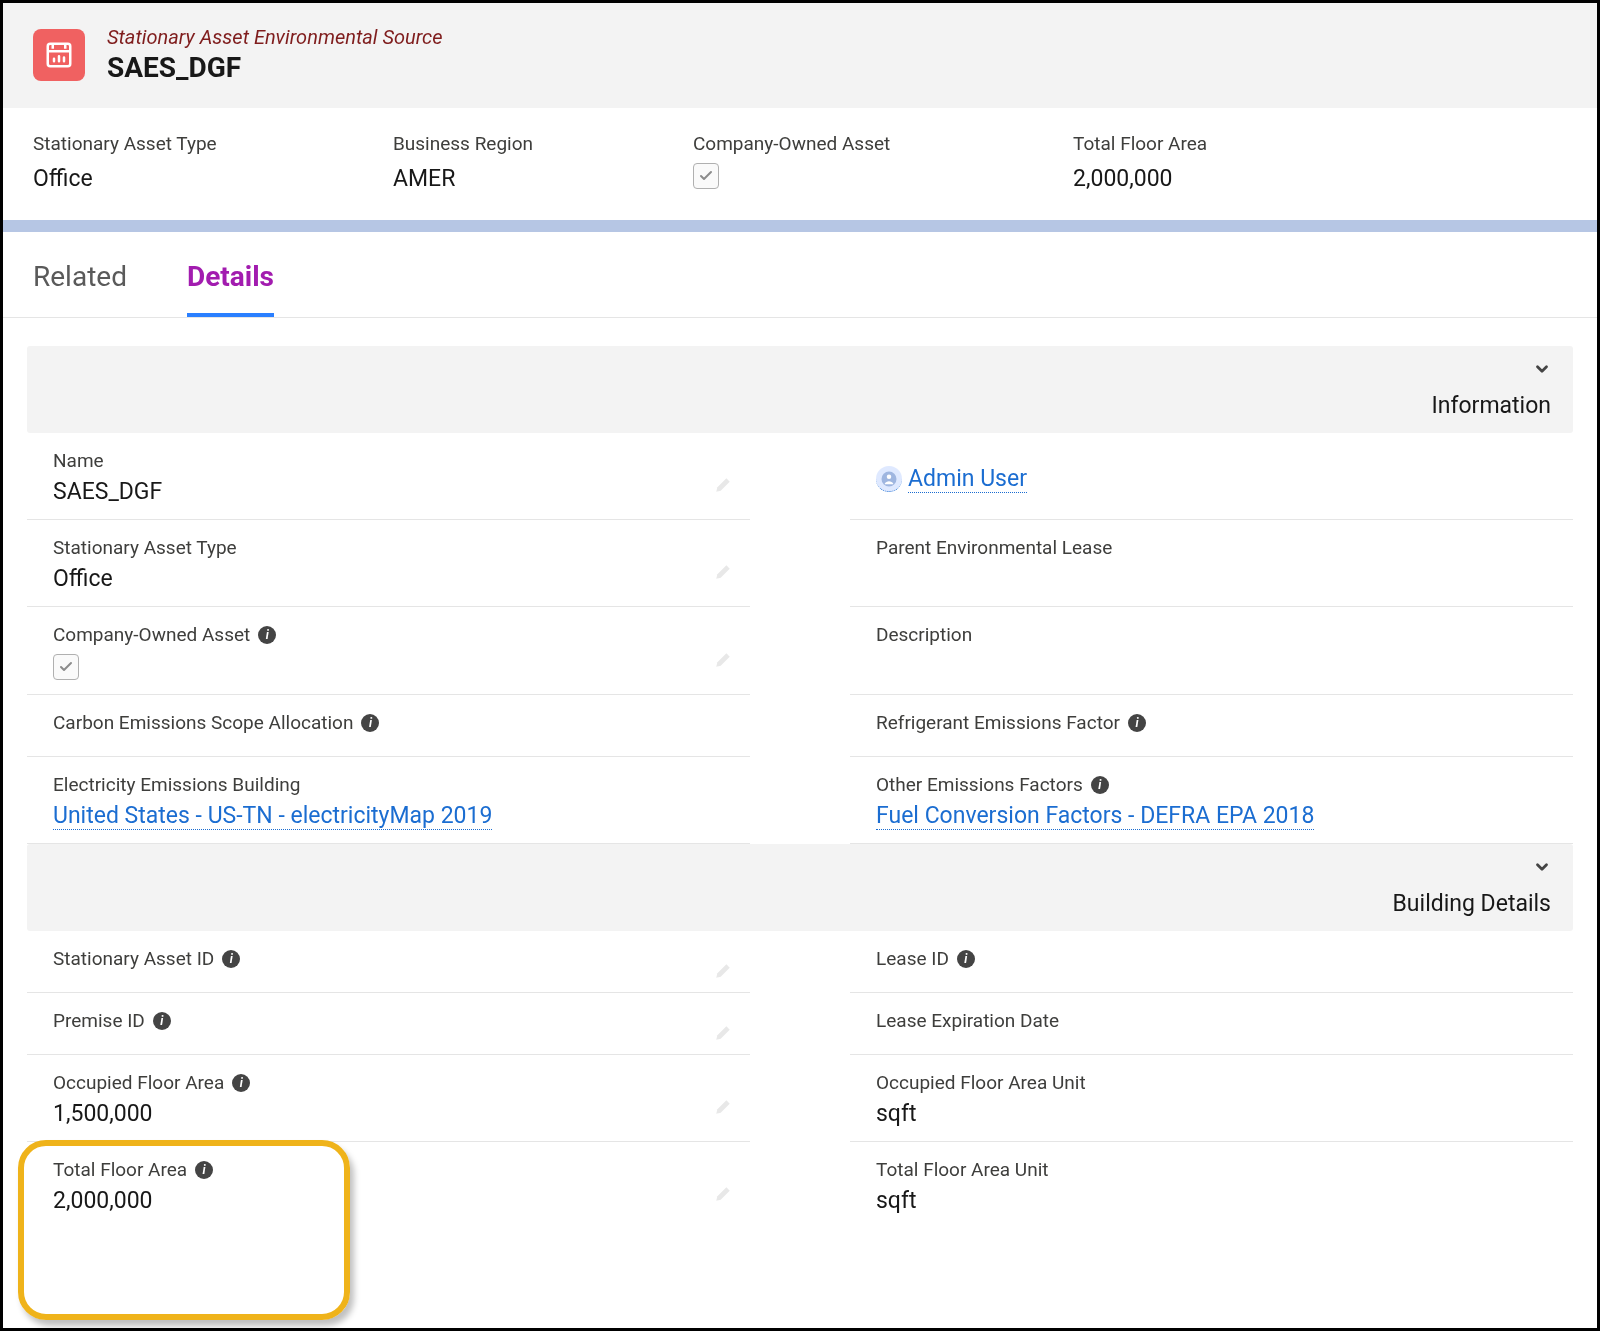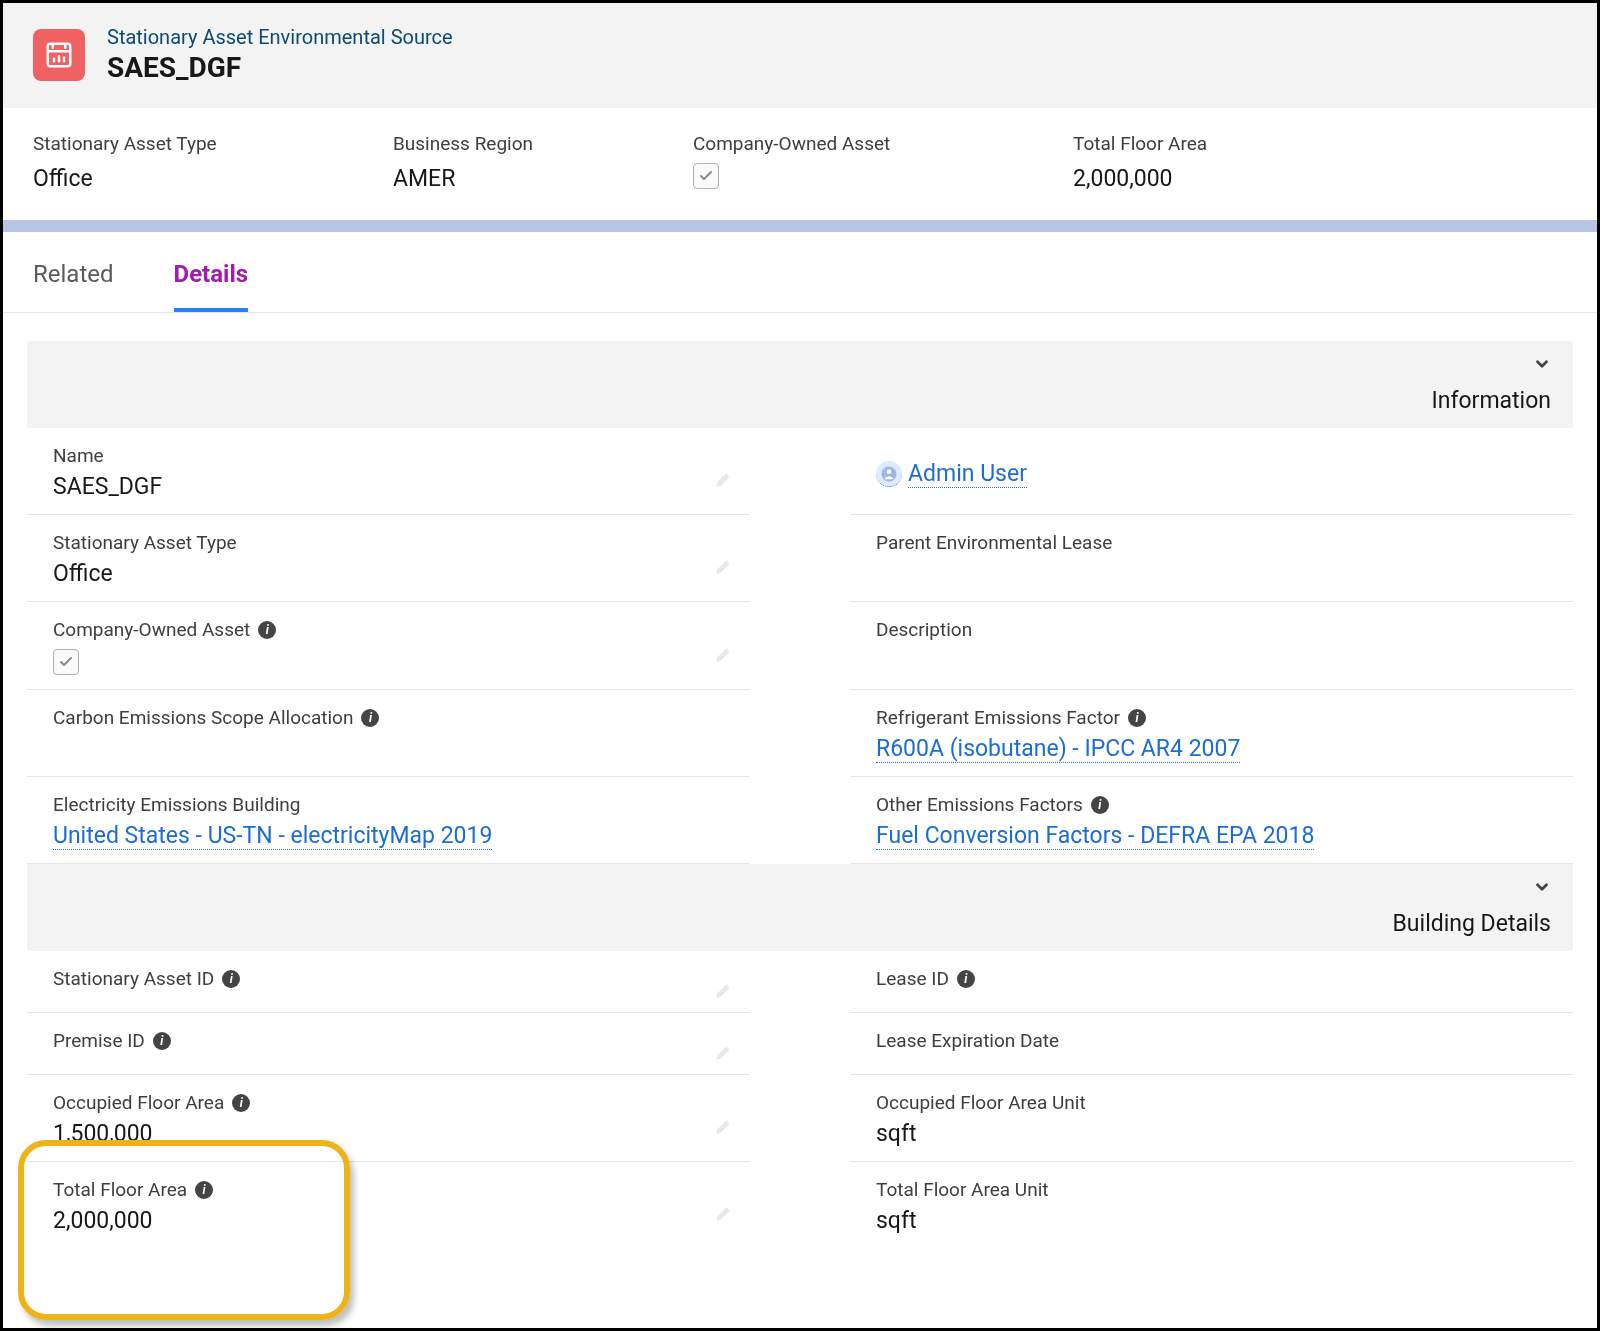--- a/index.html
+++ b/index.html
@@ -23,21 +23,21 @@
     width: 52px;
     height: 52px;
     background: #f06161;
     border-radius: 8px;
     display: flex;
     align-items: center;
     justify-content: center;
     flex-shrink: 0;
   }
   .obj-icon svg { width: 30px; height: 30px; }
-  .obj-label { font-size: 20px; color: #0c4a6e; }
+  .obj-label { font-size: 20px; color: #7f1d1d; font-style: italic; }
   .obj-title { font-size: 28px; font-weight: 700; margin-top: 2px; }
   .highlights {
     display: flex;
     padding: 24px 30px 28px 30px;
     gap: 0;
     background: #fff;
   }
   .highlight { flex: 0 0 auto; padding-right: 60px; }
   .highlight:nth-child(1){ width: 360px; }
   .highlight:nth-child(2){ width: 300px; }
@@ -55,21 +55,21 @@
   }
   .checkbox-ro svg { width: 16px; height: 16px; }
   .blue-divider { height: 12px; background: #b6c6e4; }
   .tabs {
     display: flex;
     padding: 28px 30px 0 30px;
     border-bottom: 1px solid #e5e5e5;
     gap: 60px;
   }
   .tab {
-    font-size: 24px;
+    font-size: 28px;
     color: #5a5a5a;
     padding-bottom: 20px;
     cursor: pointer;
   }
   .tab.active {
     font-weight: 700;
     color: #a21caf;
     border-bottom: 4px solid #2a7fff;
   }
   .section-header {
@@ -266,21 +266,20 @@
       <span>Carbon Emissions Scope Allocation</span>
       <span class="info-icon">i</span>
     </div>
     <div class="fvalue"></div>
   </div>
   <div class="field">
     <div class="flabel">
       <span>Refrigerant Emissions Factor</span>
       <span class="info-icon">i</span>
     </div>
-    <div class="fvalue link"><span>R600A (isobutane) - IPCC AR4 2007</span></div>
   </div>
 
   <div class="field">
     <div class="flabel">Electricity Emissions Building</div>
     <div class="fvalue link"><span>United States - US-TN - electricityMap 2019</span></div>
   </div>
   <div class="field">
     <div class="flabel">
       <span>Other Emissions Factors</span>
       <span class="info-icon">i</span>

